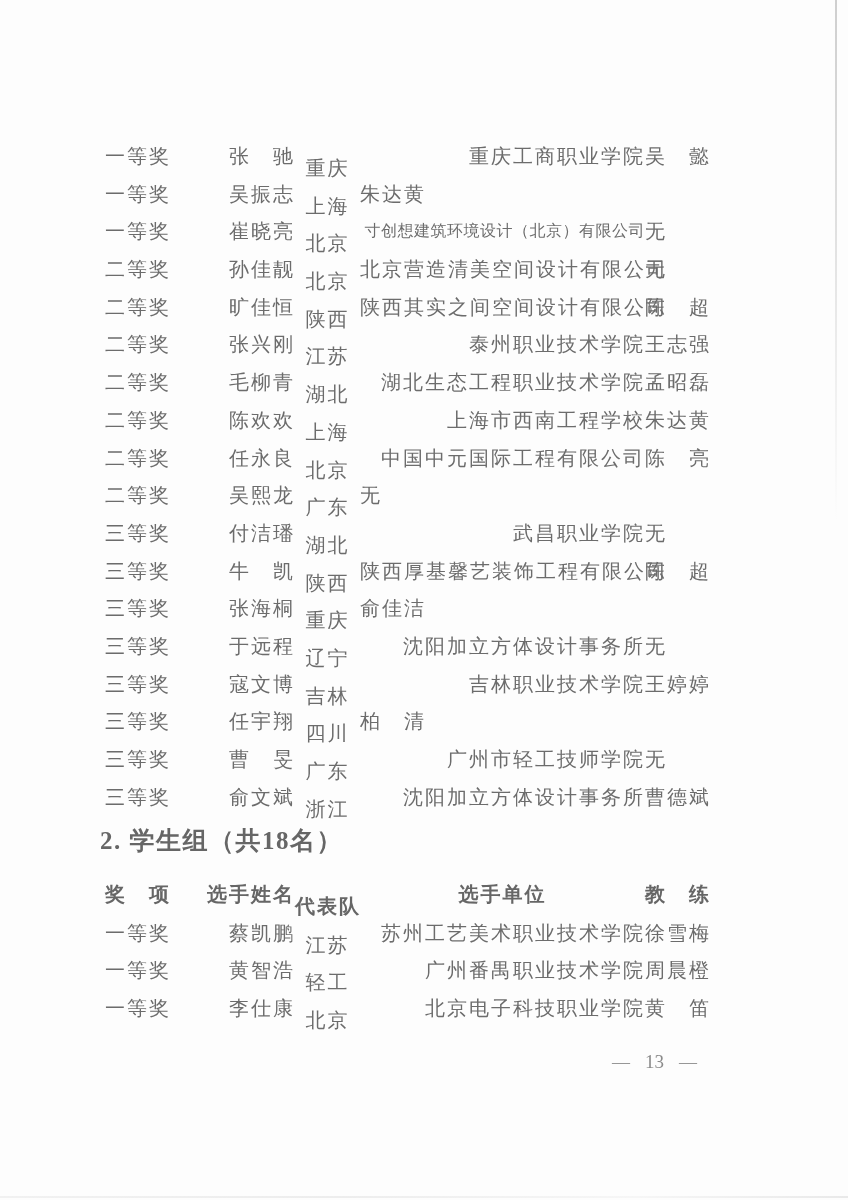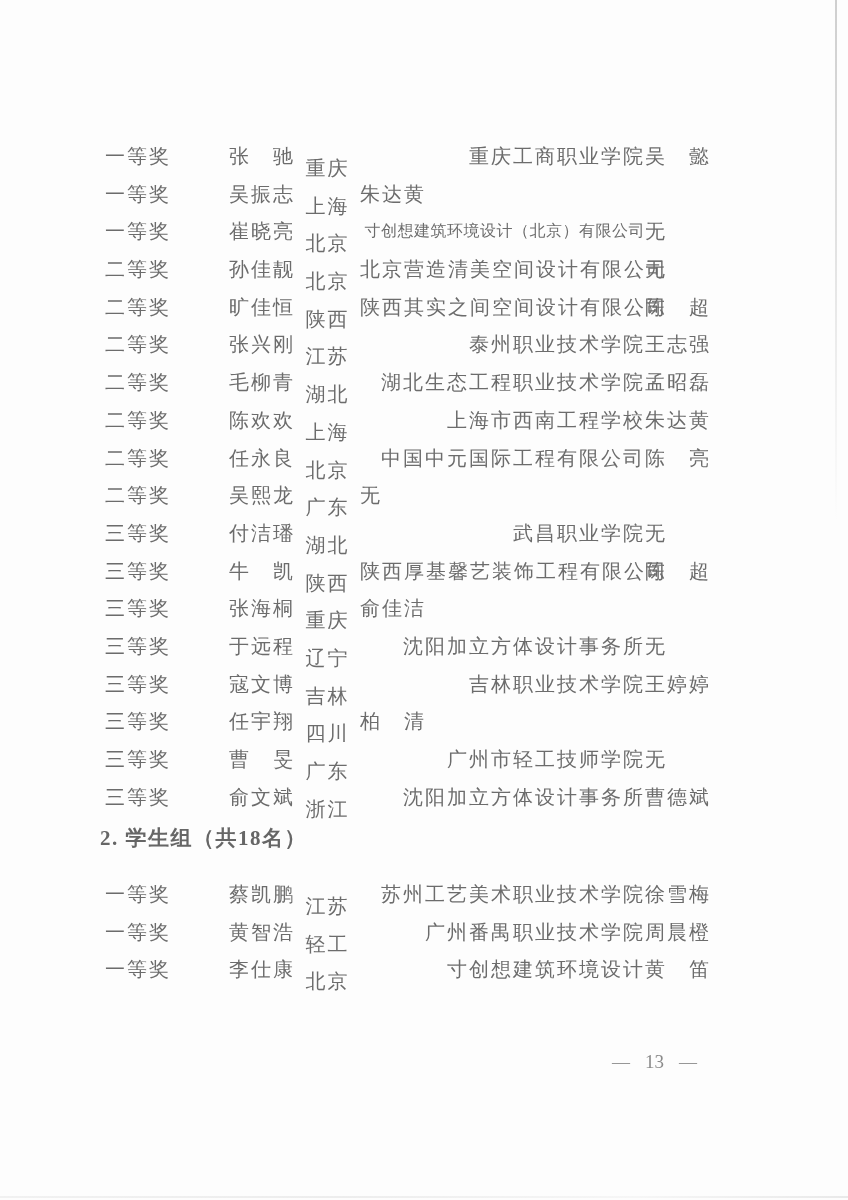--- a/index.html
+++ b/index.html
@@ -43,21 +43,21 @@
   .c-name  { text-align: right; }
   .c-team  { text-align: center; margin-top: 24px; }
   .c-unit  { text-align: right; overflow: visible; }
   .c-unit.hd { text-align: center; }
   .c-coach { text-align: left; }
   .c-unit.sm { font-size: 16px; letter-spacing: 0.5px; }
   .c-unit.xs { font-size: 13.5px; letter-spacing: 0; }
   .section-heading {
     position: absolute;
     left: 100px; top: 824px;
-    font-size: 21px;
+    font-size: 25px;
     font-weight: bold;
     color: #666;
     letter-spacing: 1.5px;
   }
   .footer {
     position: absolute;
     left: 612px; top: 1051px;
     display: flex;
     align-items: center;
     gap: 15px;
@@ -214,20 +214,27 @@
         <div class="c-name">俞文斌</div>
         <div class="c-team">浙江</div>
         <div class="c-unit">沈阳加立方体设计事务所</div>
         <div class="c-coach">曹德斌</div>
       </div>
     </div>
 
   <div class="section-heading">2. 学生组（共18名）</div>
 
   <div class="tbl t2">
+    <div class="row hdr">
+      <div class="c-award">奖　项</div>
+      <div class="c-name">选手姓名</div>
+      <div class="c-team">代表队</div>
+      <div class="c-unit hd">选手单位</div>
+      <div class="c-coach">教　练</div>
+    </div>
     <div>
 
         <div class="row">
           <div class="c-award">一等奖</div>
           <div class="c-name">蔡凯鹏</div>
           <div class="c-team">江苏</div>
           <div class="c-unit">苏州工艺美术职业技术学院</div>
           <div class="c-coach">徐雪梅</div>
         </div>
 
@@ -236,21 +243,21 @@
           <div class="c-name">黄智浩</div>
           <div class="c-team">轻工</div>
           <div class="c-unit">广州番禺职业技术学院</div>
           <div class="c-coach">周晨橙</div>
         </div>
 
         <div class="row">
           <div class="c-award">一等奖</div>
           <div class="c-name">李仕康</div>
           <div class="c-team">北京</div>
-          <div class="c-unit">寸创想建筑环境设计</div>
+          <div class="c-unit">北京电子科技职业学院</div>
           <div class="c-coach">黄　笛</div>
         </div>
       </div>
   </div>
 
   <div class="footer">
     <span class="dash">—</span>
     <span>13</span>
     <span class="dash">—</span>
   </div>

